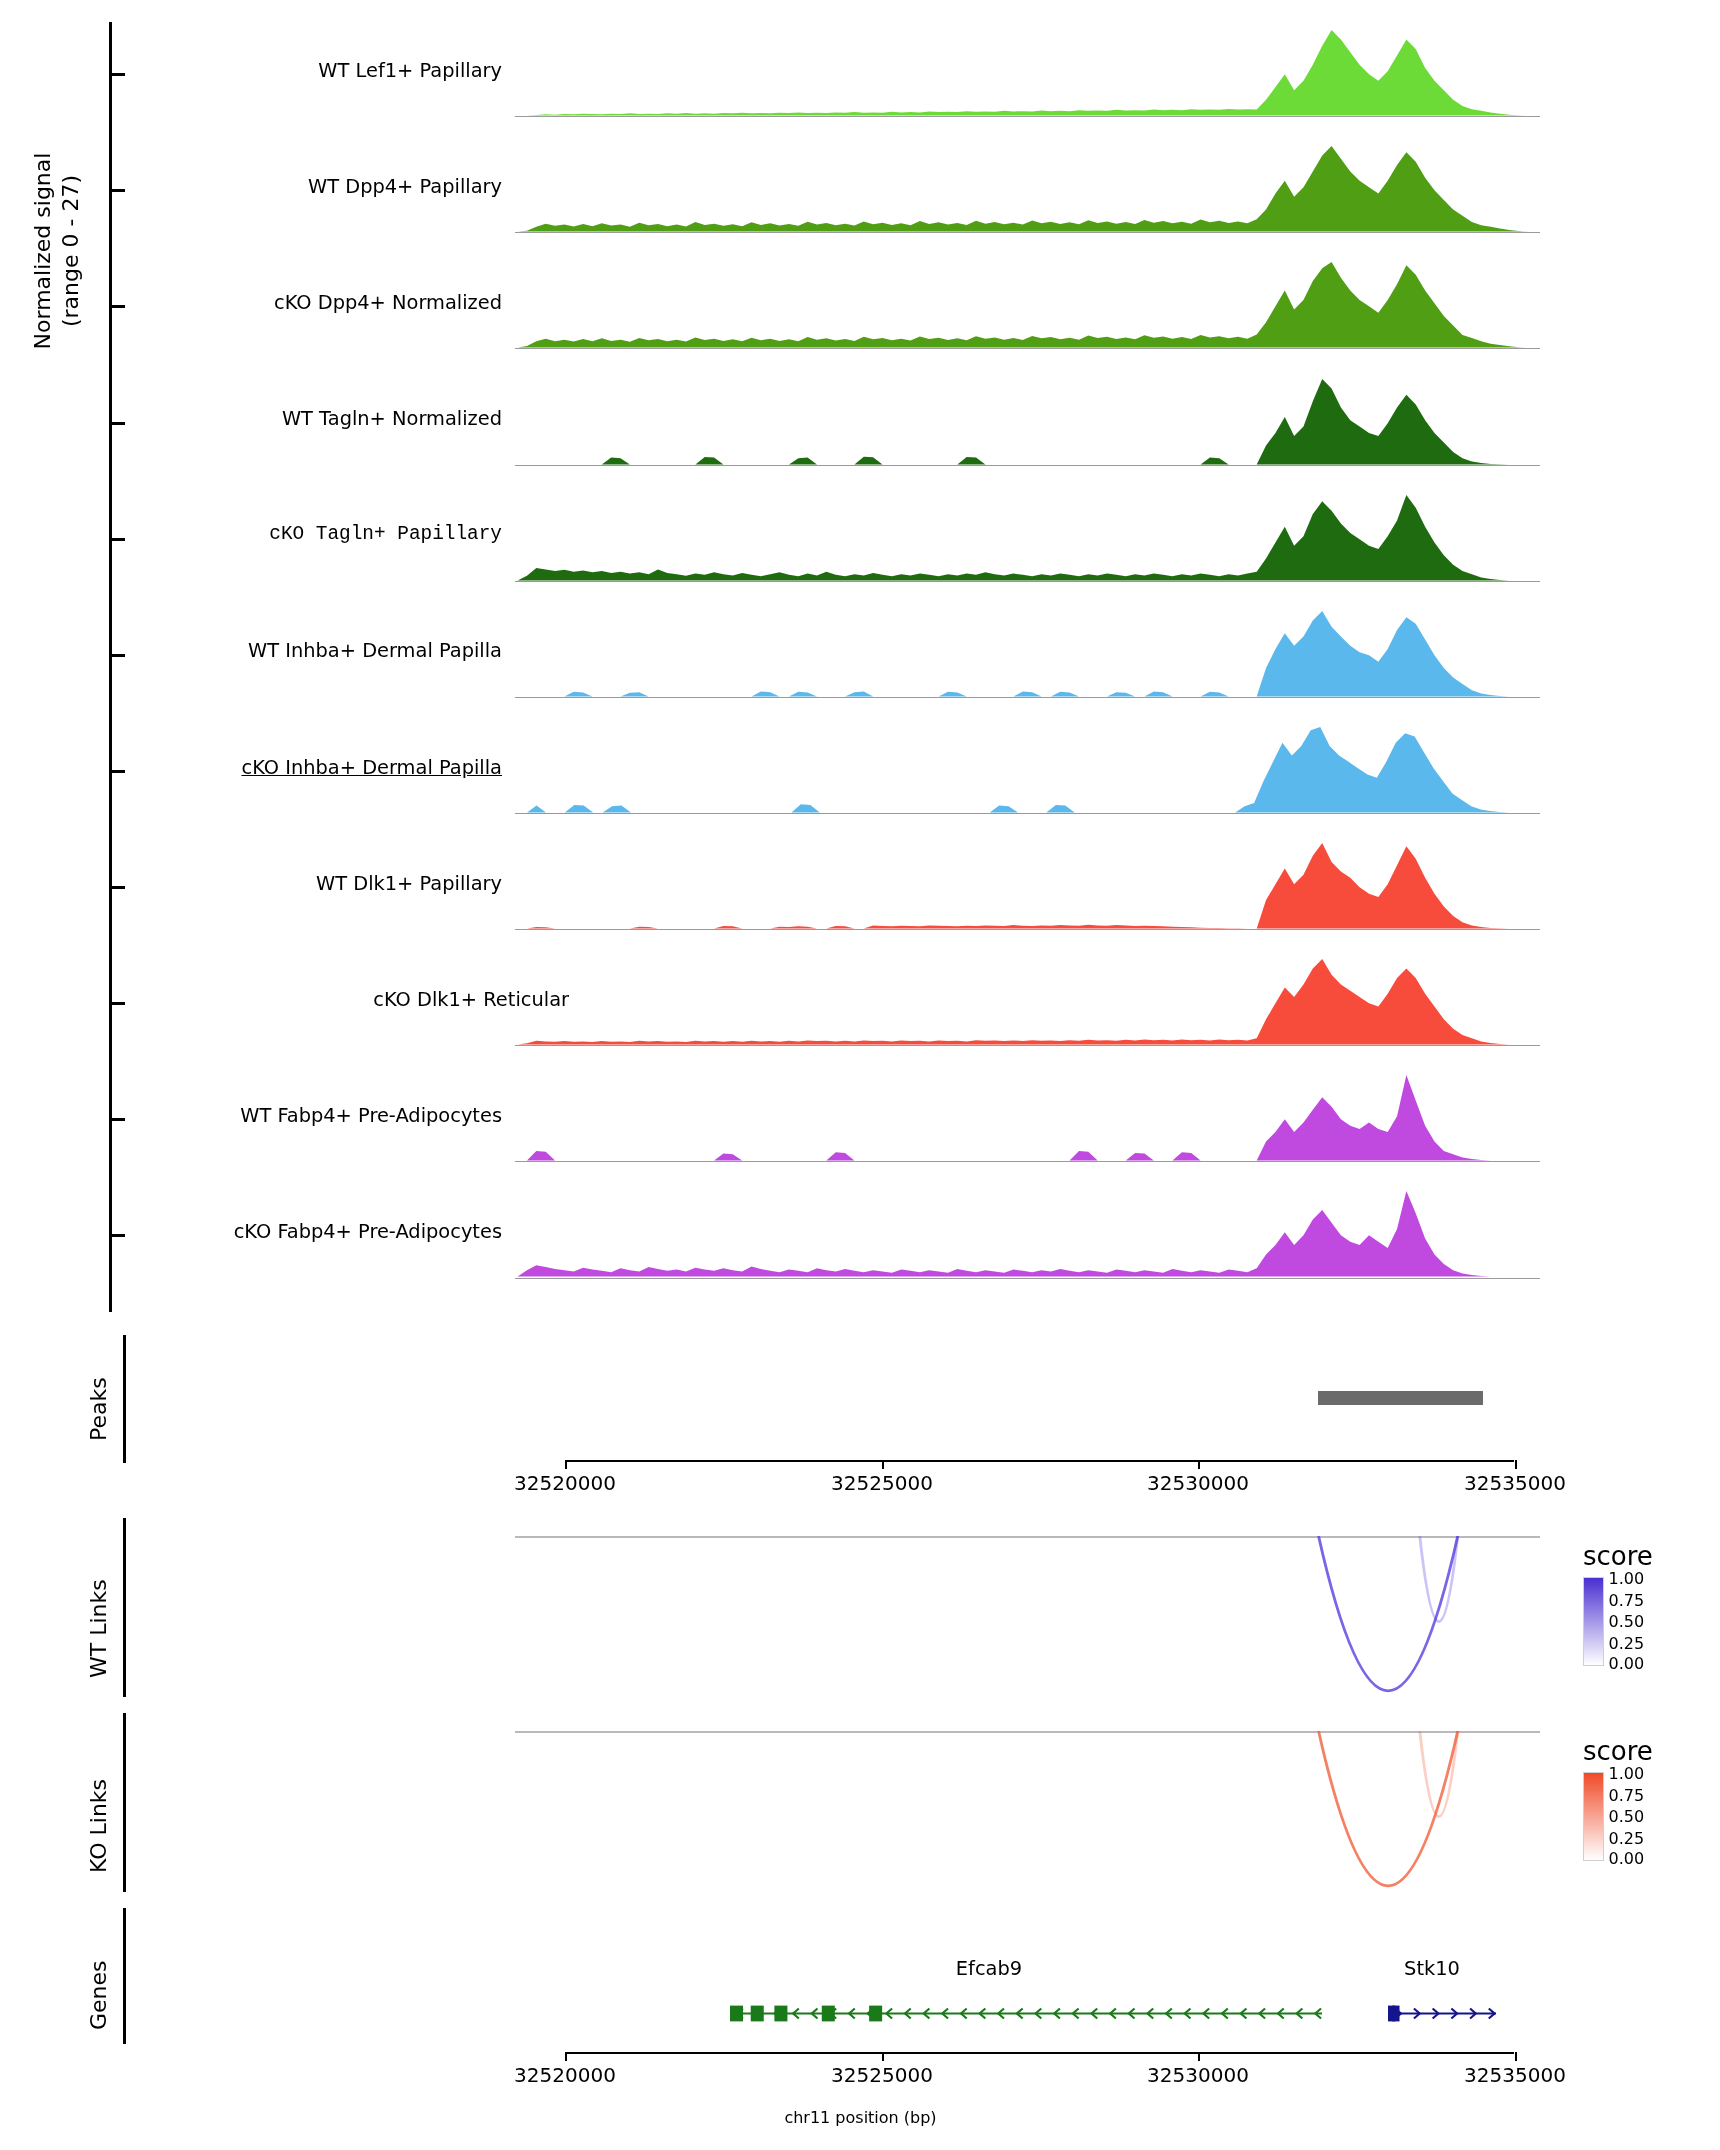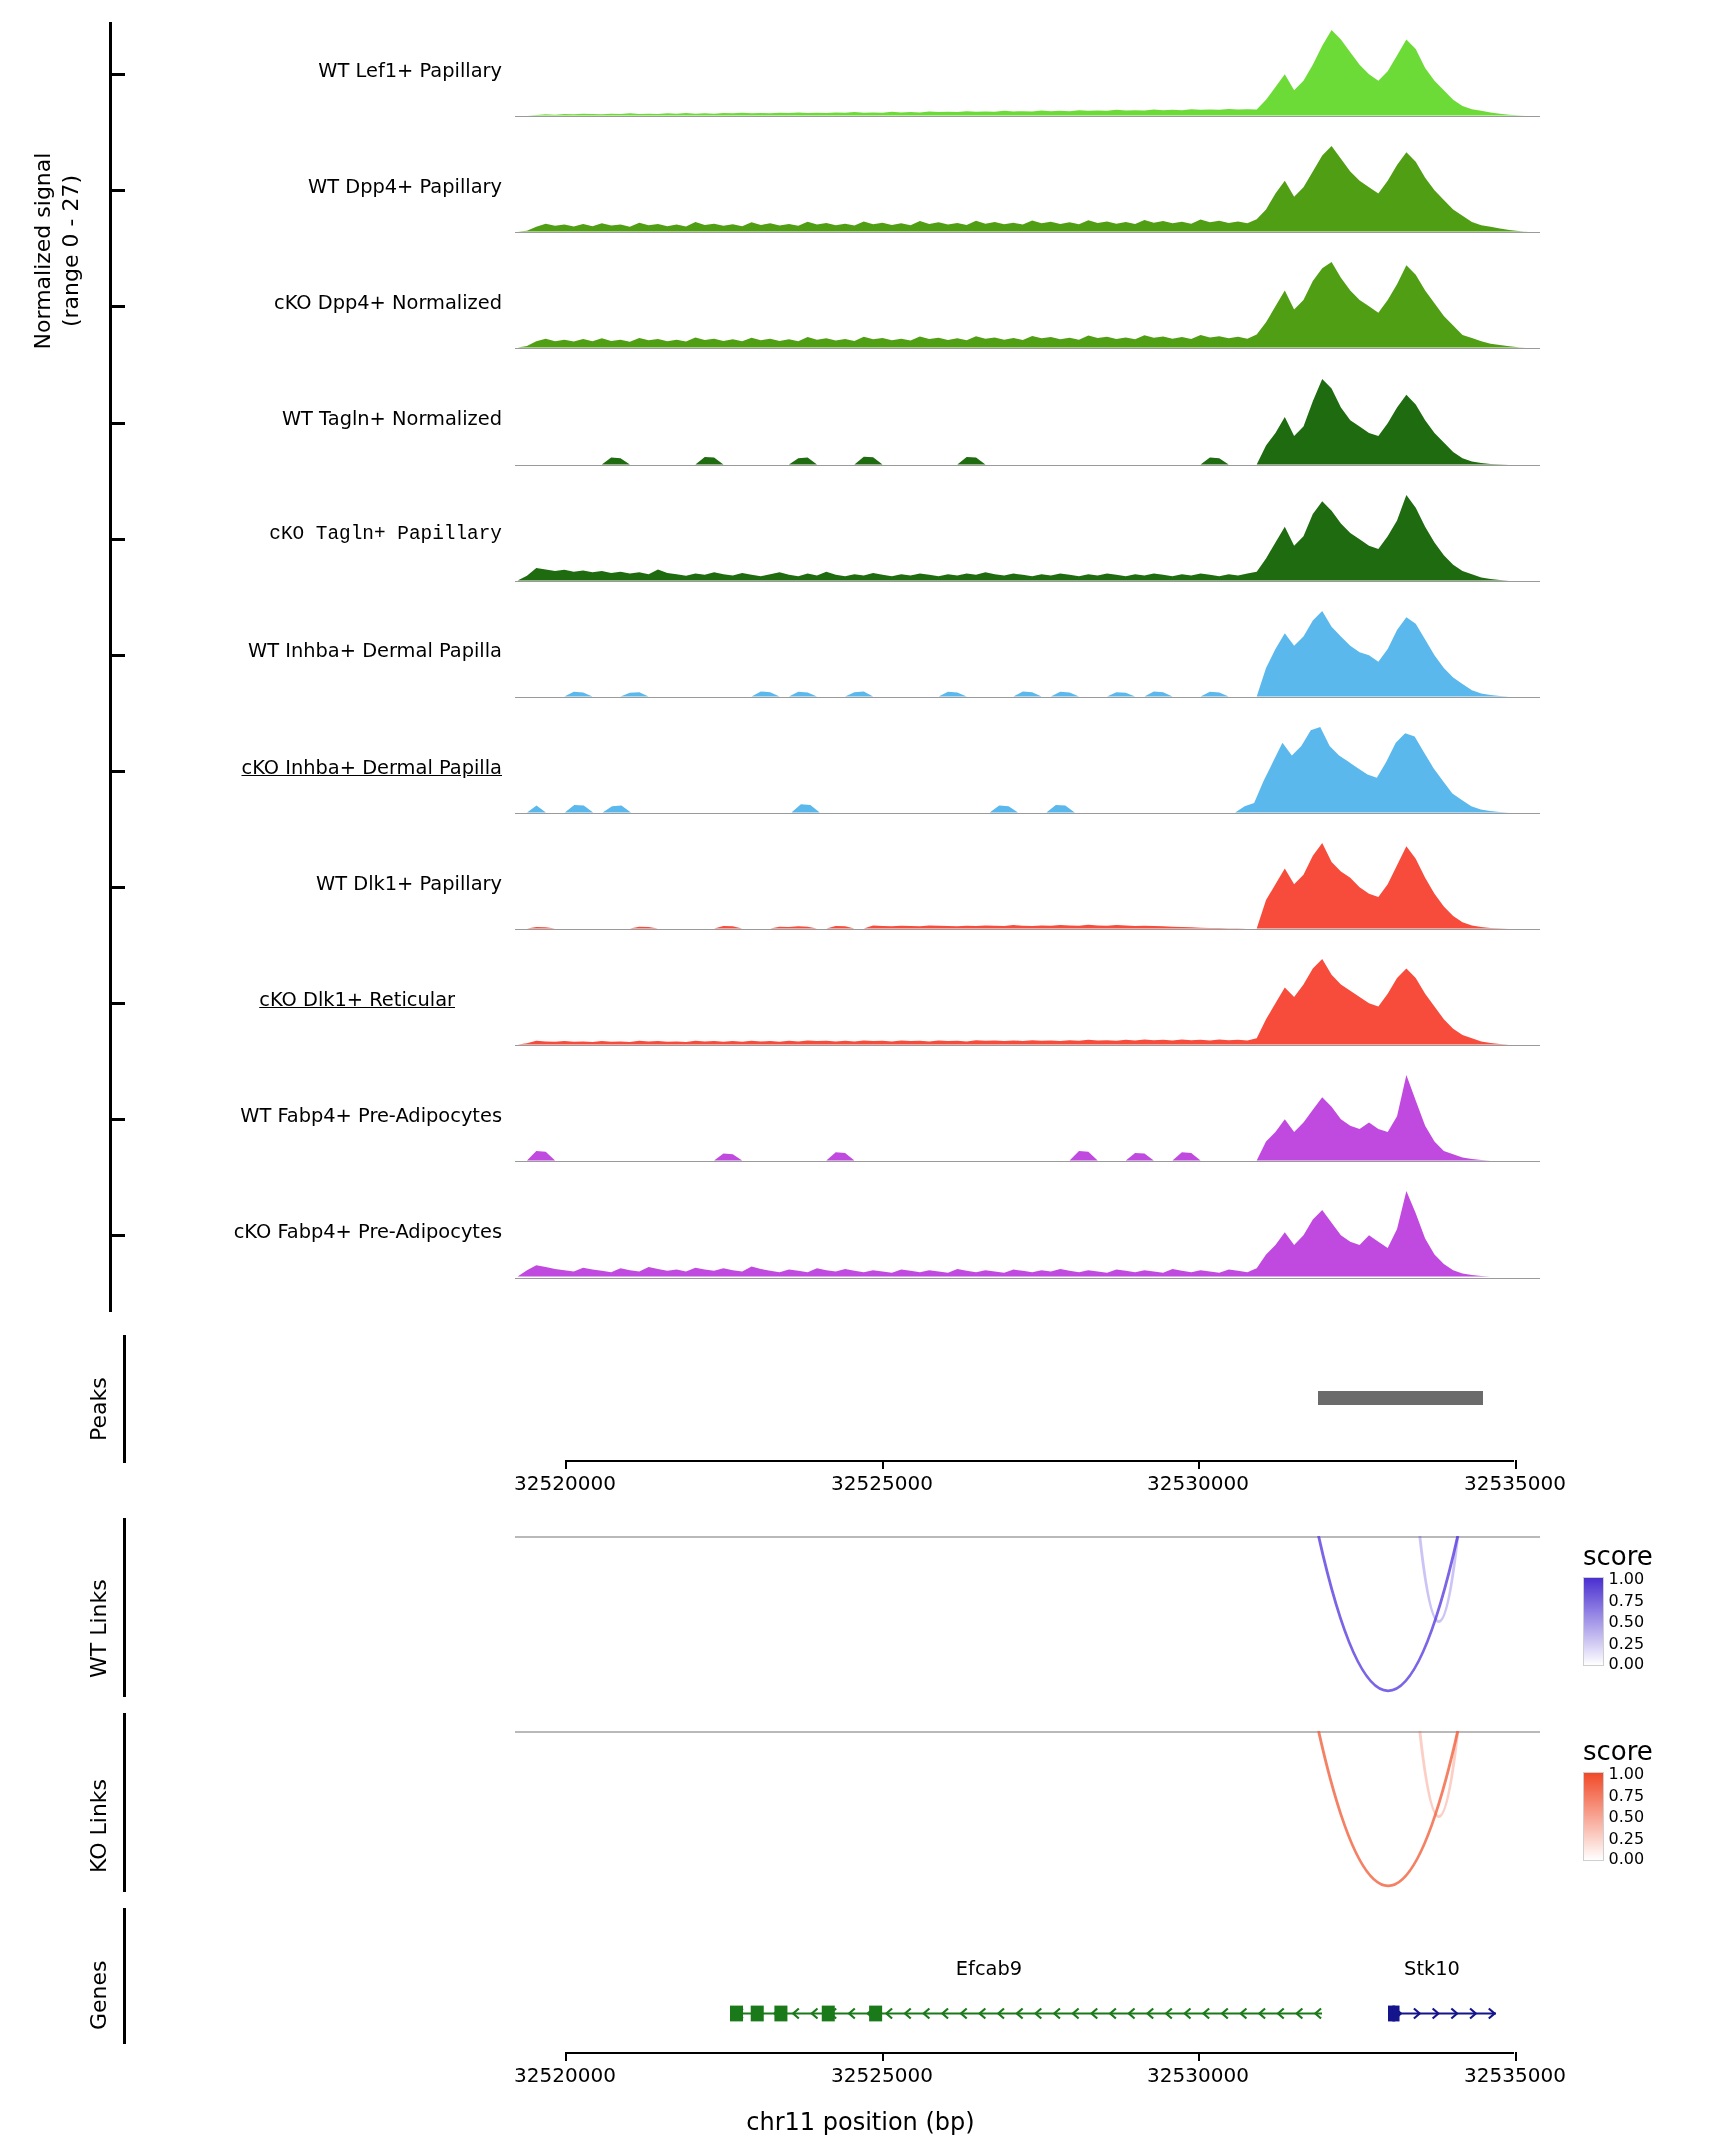--- a/index.html
+++ b/index.html
@@ -92,21 +92,21 @@
     font-size: 20px;
     color: #000;
     transform: translateX(-50%);
     white-space: nowrap;
   }
   #xaxis-title {
     position: absolute;
     width: 1721px;
     left: 0;
     text-align: center;
-    font-size: 24px;
+    font-size: 16px;
     color: #000;
   }
 
   
   .links-top {
     position: absolute;
     left: 515px;
     width: 1025px;
     height: 2.2px;
     background: #b9b9b9;
@@ -207,21 +207,21 @@
     <svg class="abs" width="1025" height="87" style="left: 515px; top: 727px;" viewBox="0 0 1430 122">
       <polygon points="0,120 0.0,120.0 13.2,120.0 26.5,110.2 39.7,120.0 53.0,120.0 66.2,120.0 79.4,109.3 92.7,110.2 105.9,120.0 119.2,120.0 132.4,111.1 145.6,110.2 158.9,120.0 172.1,120.0 185.4,120.0 198.6,120.0 211.9,120.0 225.1,120.0 238.3,120.0 251.6,120.0 264.8,120.0 278.1,120.0 291.3,120.0 304.5,120.0 317.8,120.0 331.0,120.0 344.3,120.0 357.5,120.0 370.7,120.0 384.0,120.0 397.2,108.4 410.5,109.3 423.7,120.0 436.9,120.0 450.2,120.0 463.4,120.0 476.7,120.0 489.9,120.0 503.1,120.0 516.4,120.0 529.6,120.0 542.9,120.0 556.1,120.0 569.4,120.0 582.6,120.0 595.8,120.0 609.1,120.0 622.3,120.0 635.6,120.0 648.8,120.0 662.0,120.0 675.3,110.2 688.5,111.1 701.8,120.0 715.0,120.0 728.2,120.0 741.5,120.0 754.7,109.3 768.0,110.2 781.2,120.0 794.4,120.0 807.7,120.0 820.9,120.0 834.2,120.0 847.4,120.0 860.6,120.0 873.9,120.0 887.1,120.0 900.4,120.0 913.6,120.0 926.9,120.0 940.1,120.0 953.3,120.0 966.6,120.0 979.8,120.0 993.1,120.0 1006.3,120.0 1019.5,111.1 1032.8,106.7 1046.0,75.6 1059.3,48.9 1072.5,22.2 1085.7,40.0 1099.0,26.7 1112.2,4.4 1125.5,0.0 1138.7,26.7 1151.9,40.0 1165.2,48.9 1178.4,57.8 1191.7,66.7 1204.9,71.1 1218.1,48.9 1231.4,22.2 1244.6,8.9 1257.9,13.3 1271.1,35.6 1284.4,57.8 1297.6,75.6 1310.8,93.3 1324.1,102.2 1337.3,111.1 1350.6,115.6 1363.8,117.8 1377.0,119.1 1390.3,120.0 1403.5,120.0 1416.8,120.0 1430.0,120.0 1430,120" fill="#5bb8ec"></polygon>
     </svg>
     <div class="tickmark" style="left: 109px; top: 886px; width: 16px; height: 2.9px;"></div>
     <div class="track-label" style="top: 872px; right: 1219px;">WT Dlk1+ Papillary</div>
     <div class="baseline" style="top: 929px;"></div>
     <svg class="abs" width="1025" height="87" style="left: 515px; top: 843px;" viewBox="0 0 1430 122">
       <polygon points="0,120 0.0,120.0 13.1,120.0 26.2,117.8 39.4,118.2 52.5,120.0 65.6,120.0 78.7,120.0 91.8,120.0 105.0,120.0 118.1,120.0 131.2,120.0 144.3,120.0 157.4,120.0 170.6,117.3 183.7,117.8 196.8,120.0 209.9,120.0 223.0,120.0 236.1,120.0 249.3,120.0 262.4,120.0 275.5,120.0 288.6,116.4 301.7,116.9 314.9,120.0 328.0,120.0 341.1,120.0 354.2,120.0 367.3,117.3 380.5,117.8 393.6,116.9 406.7,117.3 419.8,120.0 432.9,120.0 446.1,116.4 459.2,116.9 472.3,120.0 485.4,120.0 498.5,115.6 511.7,116.4 524.8,116.9 537.9,116.0 551.0,116.4 564.1,116.9 577.2,115.6 590.4,116.0 603.5,116.4 616.6,116.9 629.7,116.0 642.8,116.4 656.0,115.6 669.1,116.0 682.2,116.4 695.3,115.1 708.4,116.0 721.6,116.4 734.7,115.6 747.8,116.0 760.9,115.1 774.0,115.6 787.2,116.0 800.3,114.7 813.4,115.6 826.5,116.0 839.6,115.1 852.8,115.6 865.9,116.4 879.0,116.0 892.1,116.4 905.2,116.9 918.3,117.3 931.5,117.8 944.6,118.2 957.7,118.7 970.8,119.1 983.9,119.1 997.1,119.6 1010.2,119.6 1023.3,120.0 1036.4,120.0 1049.5,80.0 1062.7,57.8 1075.8,35.6 1088.9,57.8 1102.0,44.4 1115.1,17.8 1128.3,0.0 1141.4,26.7 1154.5,40.0 1167.6,48.9 1180.7,62.2 1193.9,71.1 1207.0,75.6 1220.1,57.8 1233.2,31.1 1246.3,4.4 1259.4,22.2 1272.6,48.9 1285.7,71.1 1298.8,88.9 1311.9,102.2 1325.0,111.1 1338.2,115.6 1351.3,117.8 1364.4,119.1 1377.5,119.6 1390.6,120.0 1403.8,120.0 1416.9,120.0 1430.0,120.0 1430,120" fill="#f74b3c"></polygon>
     </svg>
     <div class="tickmark" style="left: 109px; top: 1002px; width: 16px; height: 2.9px;"></div>
-    <div class="track-label" style="top: 988px; right: 1266px; text-decoration: underline;">cKO Dlk1+ Reticular</div>
+    <div class="track-label" style="top: 988px; right: 1152px;">cKO Dlk1+ Reticular</div>
     <div class="baseline" style="top: 1045px;"></div>
     <svg class="abs" width="1025" height="87" style="left: 515px; top: 959px;" viewBox="0 0 1430 122">
       <polygon points="0,120 0.0,120.0 13.1,118.2 26.2,114.7 39.4,115.6 52.5,116.0 65.6,115.1 78.7,116.0 91.8,115.6 105.0,116.4 118.1,115.1 131.2,116.0 144.3,115.6 157.4,116.4 170.6,114.7 183.7,115.6 196.8,115.1 209.9,116.0 223.0,115.6 236.1,116.4 249.3,114.7 262.4,115.6 275.5,115.1 288.6,116.0 301.7,115.1 314.9,116.0 328.0,114.7 341.1,115.6 354.2,115.1 367.3,116.0 380.5,114.7 393.6,115.6 406.7,114.2 419.8,115.1 432.9,114.7 446.1,115.6 459.2,114.7 472.3,115.6 485.4,114.2 498.5,115.1 511.7,114.7 524.8,115.6 537.9,114.2 551.0,115.1 564.1,114.7 577.2,115.6 590.4,114.2 603.5,115.1 616.6,114.7 629.7,115.6 642.8,113.8 656.0,114.7 669.1,114.2 682.2,115.1 695.3,114.2 708.4,115.1 721.6,113.8 734.7,114.7 747.8,114.2 760.9,115.1 774.0,113.8 787.2,114.7 800.3,113.3 813.4,114.2 826.5,113.8 839.6,114.7 852.8,113.3 865.9,114.2 879.0,112.9 892.1,113.8 905.2,113.3 918.3,114.2 931.5,112.9 944.6,113.8 957.7,113.3 970.8,114.2 983.9,112.9 997.1,113.8 1010.2,113.3 1023.3,114.2 1036.4,111.1 1049.5,84.4 1062.7,62.2 1075.8,40.0 1088.9,53.3 1102.0,35.6 1115.1,13.3 1128.3,0.0 1141.4,22.2 1154.5,35.6 1167.6,44.4 1180.7,53.3 1193.9,62.2 1207.0,66.7 1220.1,48.9 1233.2,26.7 1246.3,13.3 1259.4,26.7 1272.6,48.9 1285.7,66.7 1298.8,84.4 1311.9,97.8 1325.0,106.7 1338.2,111.1 1351.3,115.6 1364.4,117.8 1377.5,119.1 1390.6,120.0 1403.8,120.0 1416.9,120.0 1430.0,120.0 1430,120" fill="#f74b3c"></polygon>
     </svg>
     <div class="tickmark" style="left: 109px; top: 1118px; width: 16px; height: 2.9px;"></div>
     <div class="track-label" style="top: 1104px; right: 1219px;">WT Fabp4+ Pre-Adipocytes</div>
     <div class="baseline" style="top: 1161px;"></div>
     <svg class="abs" width="1025" height="87" style="left: 515px; top: 1075px;" viewBox="0 0 1430 122">
       <polygon points="0,120 0.0,120.0 13.1,120.0 26.2,106.7 39.4,107.6 52.5,120.0 65.6,120.0 78.7,120.0 91.8,120.0 105.0,120.0 118.1,120.0 131.2,120.0 144.3,120.0 157.4,120.0 170.6,120.0 183.7,120.0 196.8,120.0 209.9,120.0 223.0,120.0 236.1,120.0 249.3,120.0 262.4,120.0 275.5,120.0 288.6,110.2 301.7,111.1 314.9,120.0 328.0,120.0 341.1,120.0 354.2,120.0 367.3,120.0 380.5,120.0 393.6,120.0 406.7,120.0 419.8,120.0 432.9,120.0 446.1,108.4 459.2,109.3 472.3,120.0 485.4,120.0 498.5,120.0 511.7,120.0 524.8,120.0 537.9,120.0 551.0,120.0 564.1,120.0 577.2,120.0 590.4,120.0 603.5,120.0 616.6,120.0 629.7,120.0 642.8,120.0 656.0,120.0 669.1,120.0 682.2,120.0 695.3,120.0 708.4,120.0 721.6,120.0 734.7,120.0 747.8,120.0 760.9,120.0 774.0,120.0 787.2,106.7 800.3,107.6 813.4,120.0 826.5,120.0 839.6,120.0 852.8,120.0 865.9,109.3 879.0,110.2 892.1,120.0 905.2,120.0 918.3,120.0 931.5,108.4 944.6,109.3 957.7,120.0 970.8,120.0 983.9,120.0 997.1,120.0 1010.2,120.0 1023.3,120.0 1036.4,120.0 1049.5,93.3 1062.7,80.0 1075.8,62.2 1088.9,80.0 1102.0,66.7 1115.1,48.9 1128.3,31.1 1141.4,44.4 1154.5,62.2 1167.6,71.1 1180.7,75.6 1193.9,66.7 1207.0,75.6 1220.1,80.0 1233.2,57.8 1246.3,0.0 1259.4,35.6 1272.6,71.1 1285.7,93.3 1298.8,106.7 1311.9,111.1 1325.0,115.6 1338.2,117.8 1351.3,119.1 1364.4,120.0 1377.5,120.0 1390.6,120.0 1403.8,120.0 1416.9,120.0 1430.0,120.0 1430,120" fill="#c04ae0"></polygon>
     </svg>

